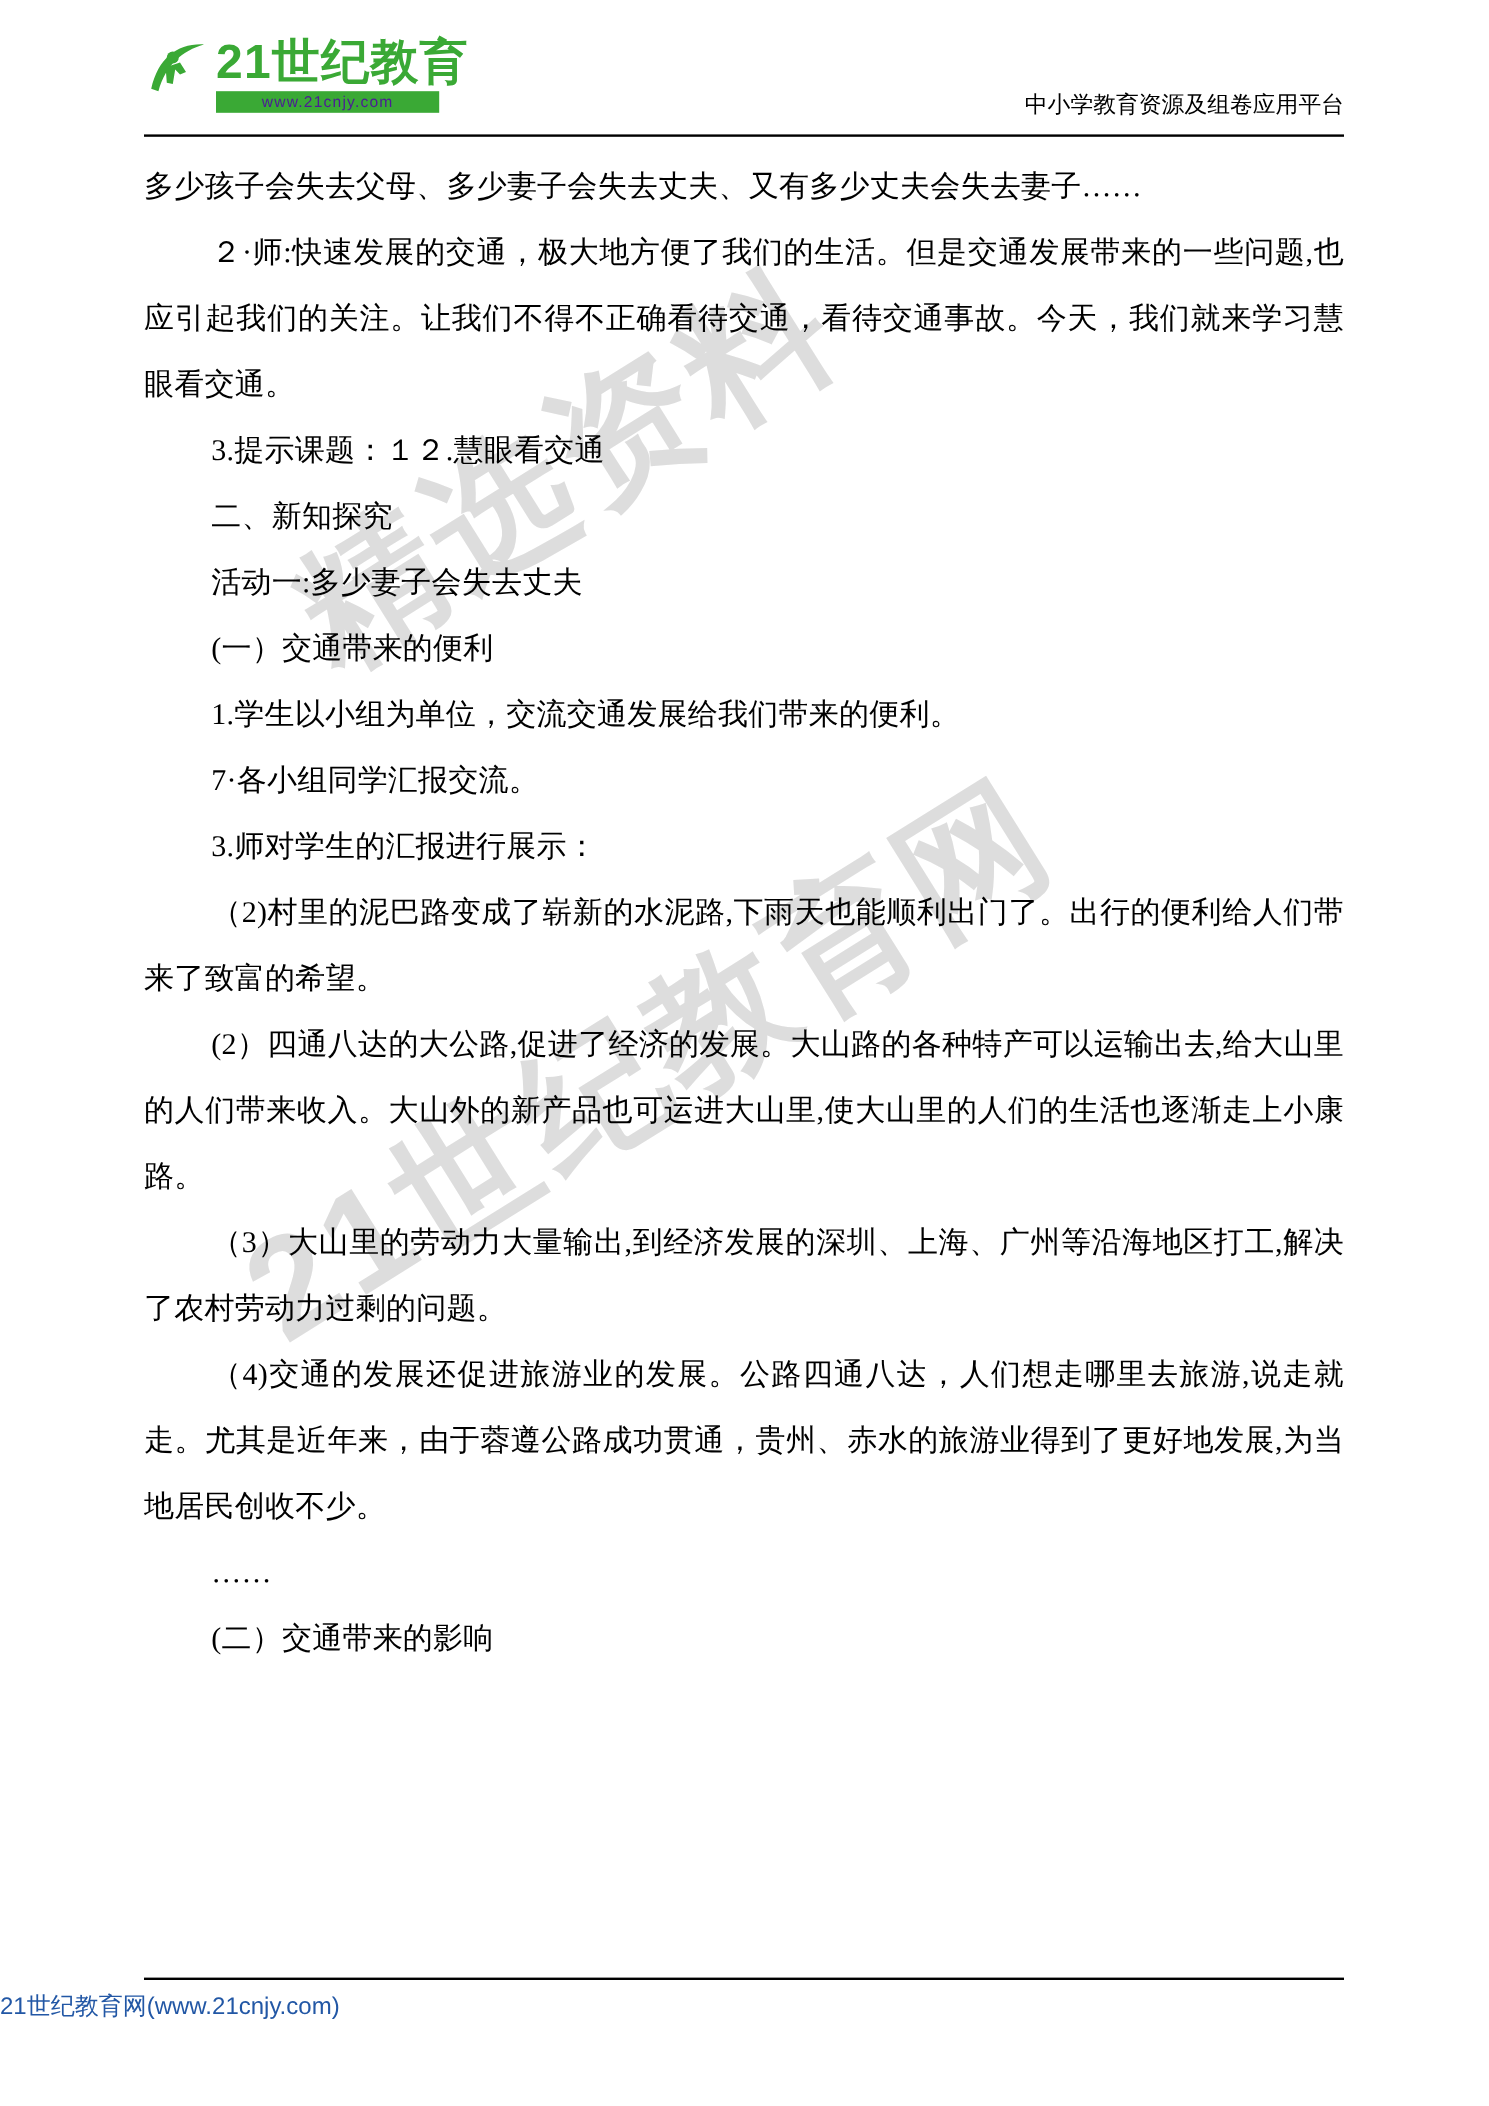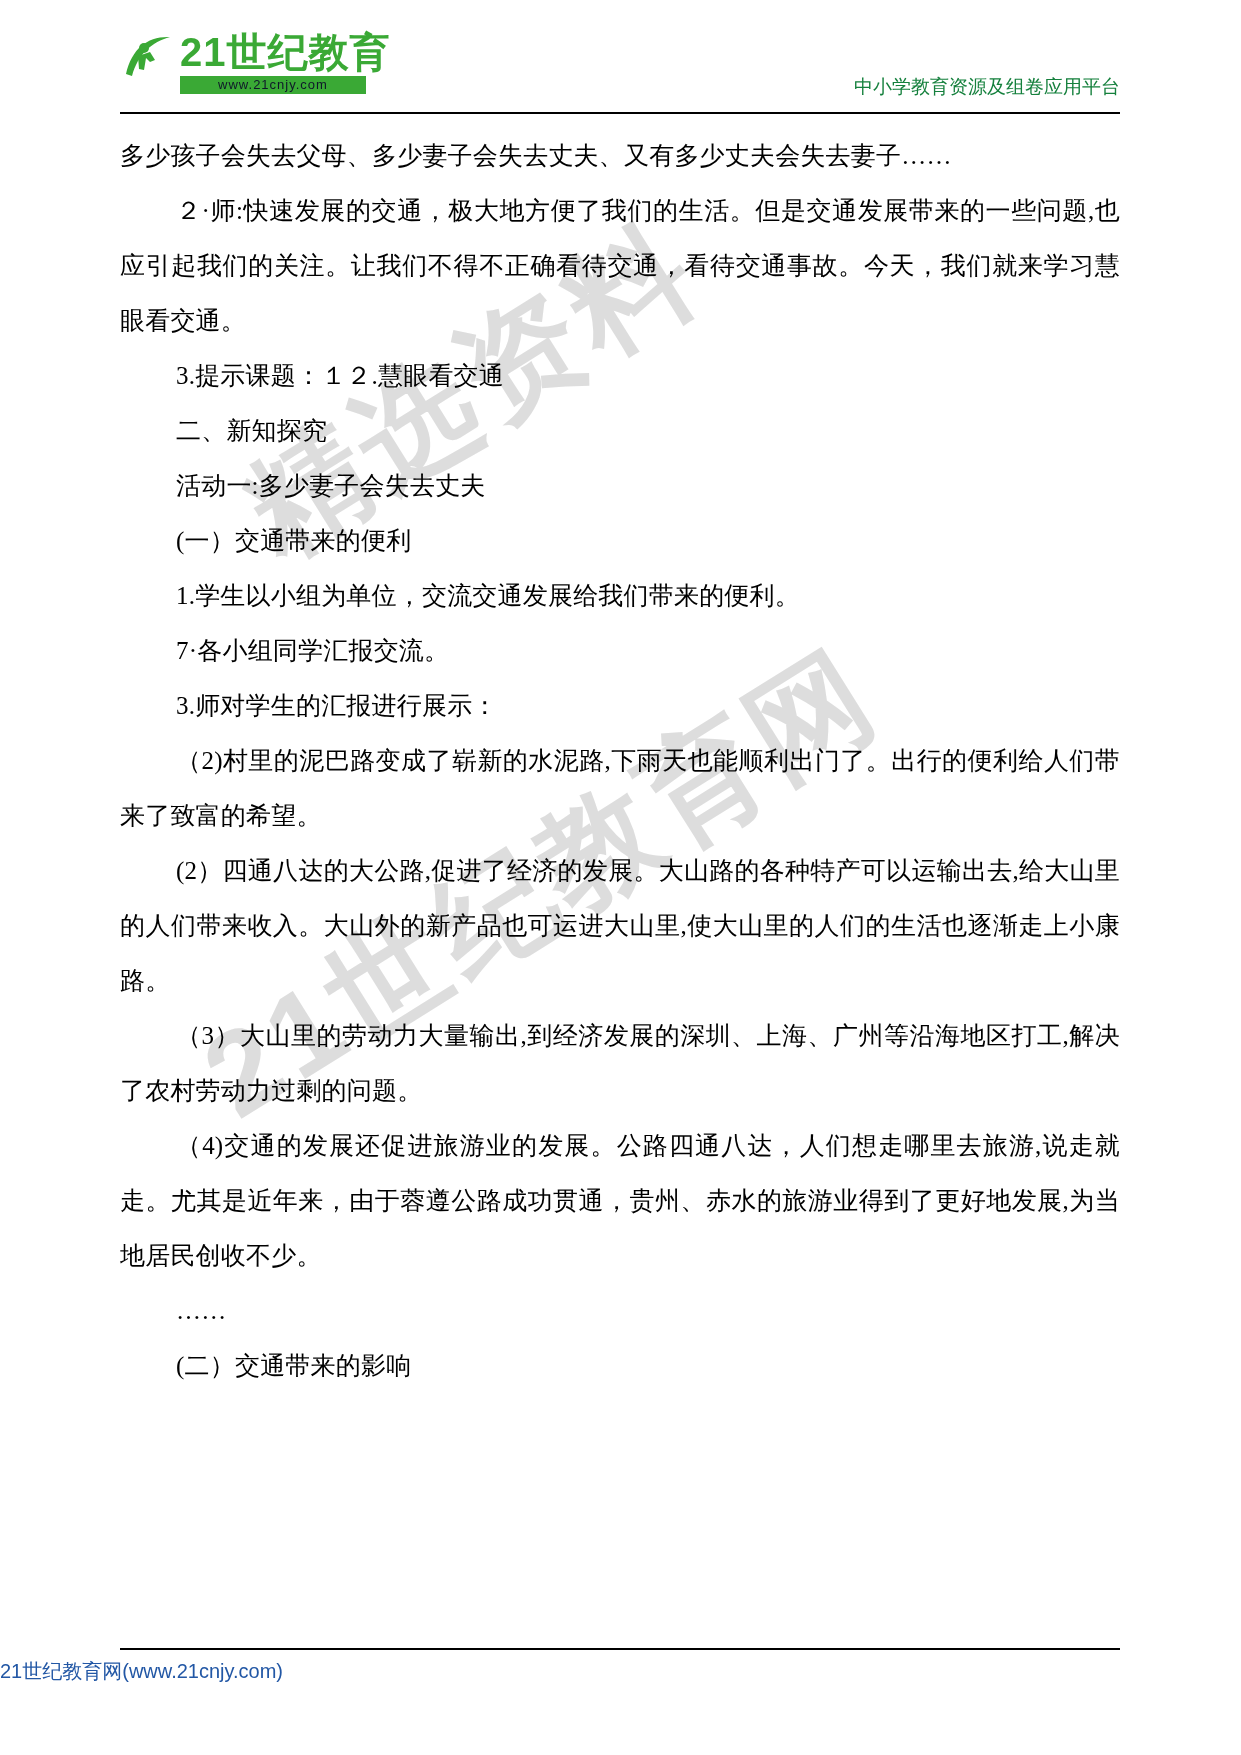--- a/index.html
+++ b/index.html
@@ -57,36 +57,36 @@
     font-size: 40px;
     font-weight: bold;
     color: #3aa935;
     letter-spacing: 1px;
     line-height: 44px;
     white-space: nowrap;
   }
   .logo-url-bar {
     margin-top: 2px;
     background: #3aa935;
-    color: #0f172a;
+    color: #4c1d95;
     font-family: "Liberation Sans", sans-serif;
     font-size: 13px;
     letter-spacing: 1px;
     text-align: center;
     padding: 1px 4px 2px 4px;
     width: 186px;
     box-sizing: border-box;
   }
   .header-right {
     position: absolute;
     right: 0;
     top: 46px;
     font-family: "Liberation Sans", sans-serif;
     font-size: 19px;
-    color: #15803d;
+    color: #000000;
     white-space: nowrap;
   }
   .header-rule {
     position: absolute;
     left: 120px;
     top: 112px;
     width: 1000px;
     height: 2px;
     background: #000000;
   }

